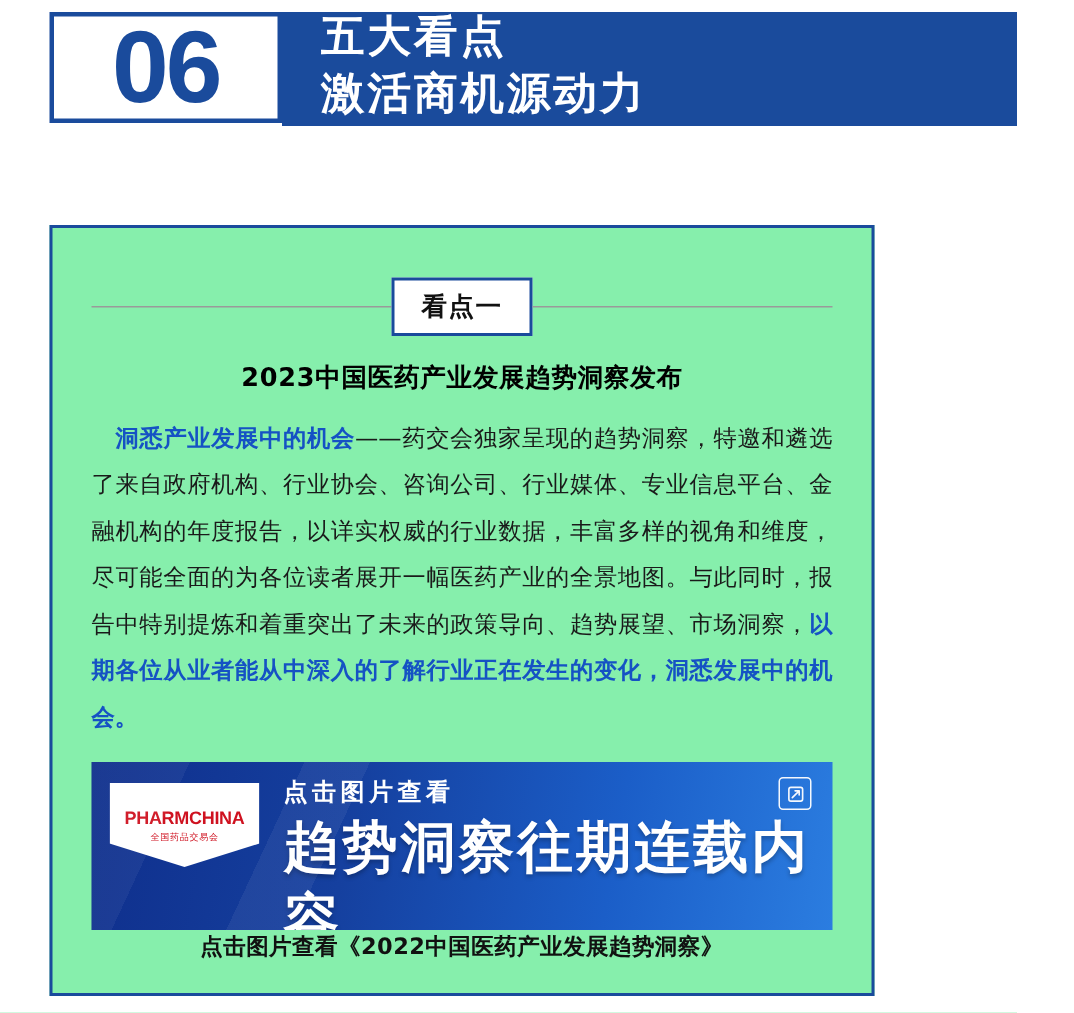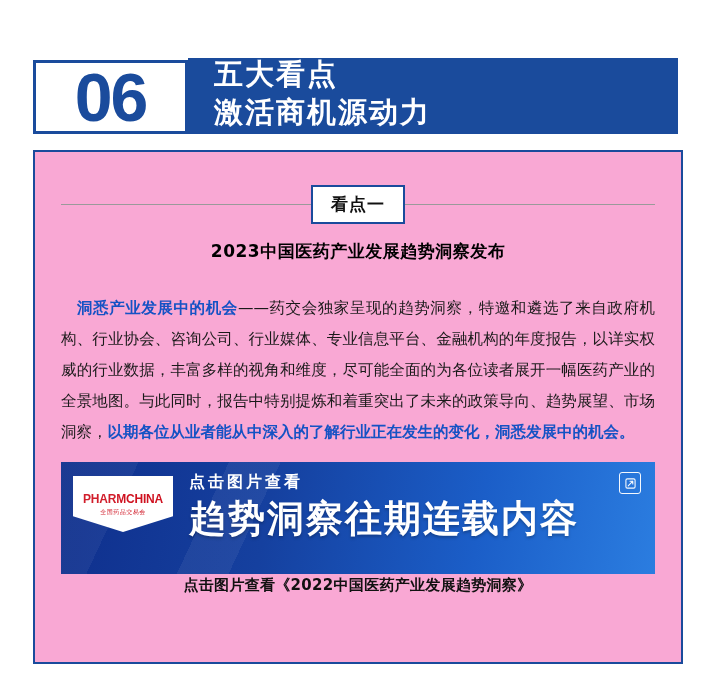--- a/index.html
+++ b/index.html
@@ -21,21 +21,21 @@
   }
 
   
   .header {
     position: absolute;
     left: 33px;
     top: 8px;
     width: 645px;
     height: 126px;
     display: flex;
-    align-items: flex-end;
+    align-items: flex-start;
   }
   .header-number-box {
     width: 155px;
     background: #ffffff;
     border: 3px solid #1a4b9c;
     box-sizing: border-box;
     display: flex;
     align-items: center;
     justify-content: center;
   }
@@ -63,25 +63,25 @@
     line-height: 38px;
     letter-spacing: 2px;
     font-family: Liberation Mono, monospace;
   }
 
   
   .card {
     position: absolute;
     left: 33px;
     top: 150px;
-    width: 650px;
+    width: 550px;
     height: 514px;
     border: 2px solid #1a4b9c;
     box-sizing: border-box;
-    background: #f9a8d4;
+    background: #86efac;
   }
   .card-inner {
     padding: 30px 26px 0 26px;
   }
 
   
   .section-tag-row {
     display: flex;
     align-items: center;
     height: 44px;
@@ -106,21 +106,21 @@
   }
 
   
   .headline {
     text-align: center;
     font-size: 17px;
     font-weight: bold;
     color: #000000;
     font-family: "DejaVu Sans", sans-serif;
     letter-spacing: 0.5px;
-    margin-bottom: 30px;
+    margin-bottom: 14px;
   }
 
   
   .body-para {
     font-size: 15.5px;
     line-height: 31px;
     color: #1a1a1a;
     text-align: justify;
     font-family: "DejaVu Sans", sans-serif;
     margin: 0;

